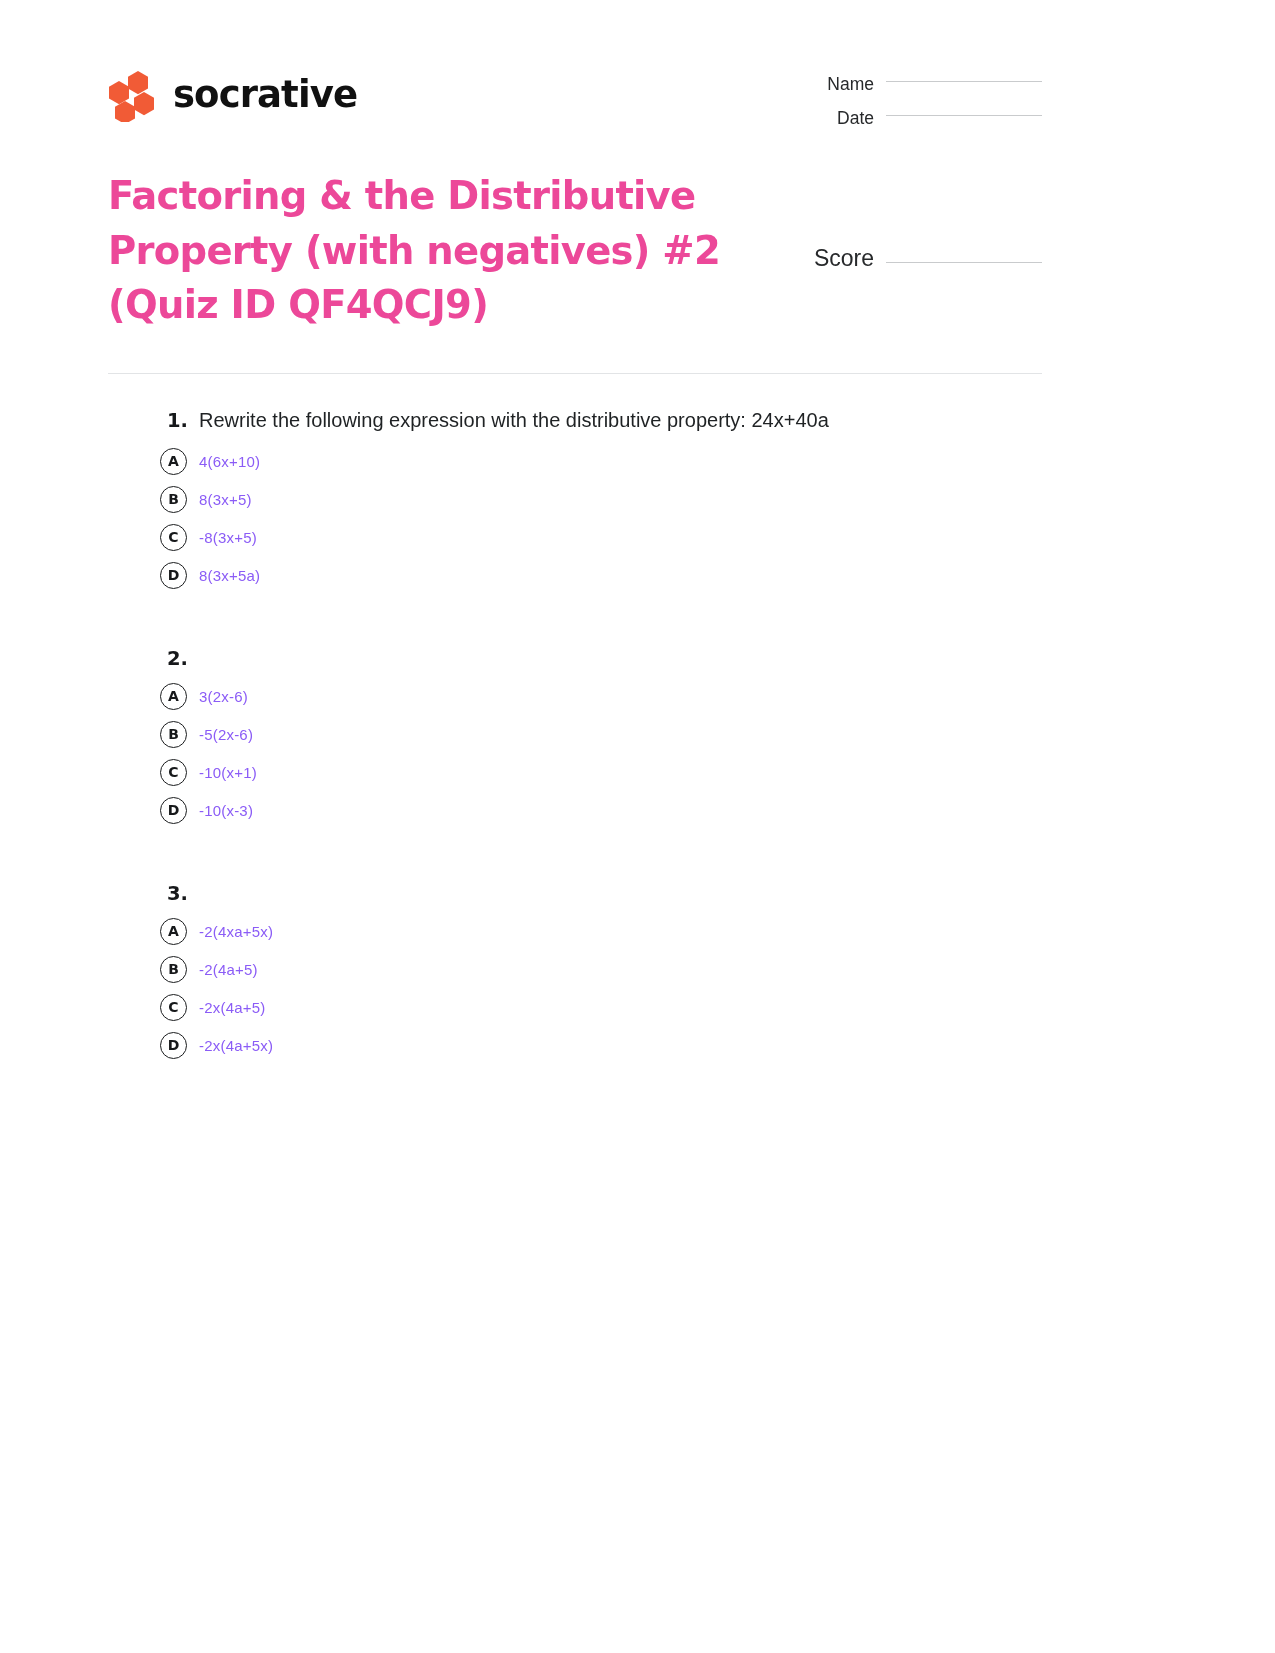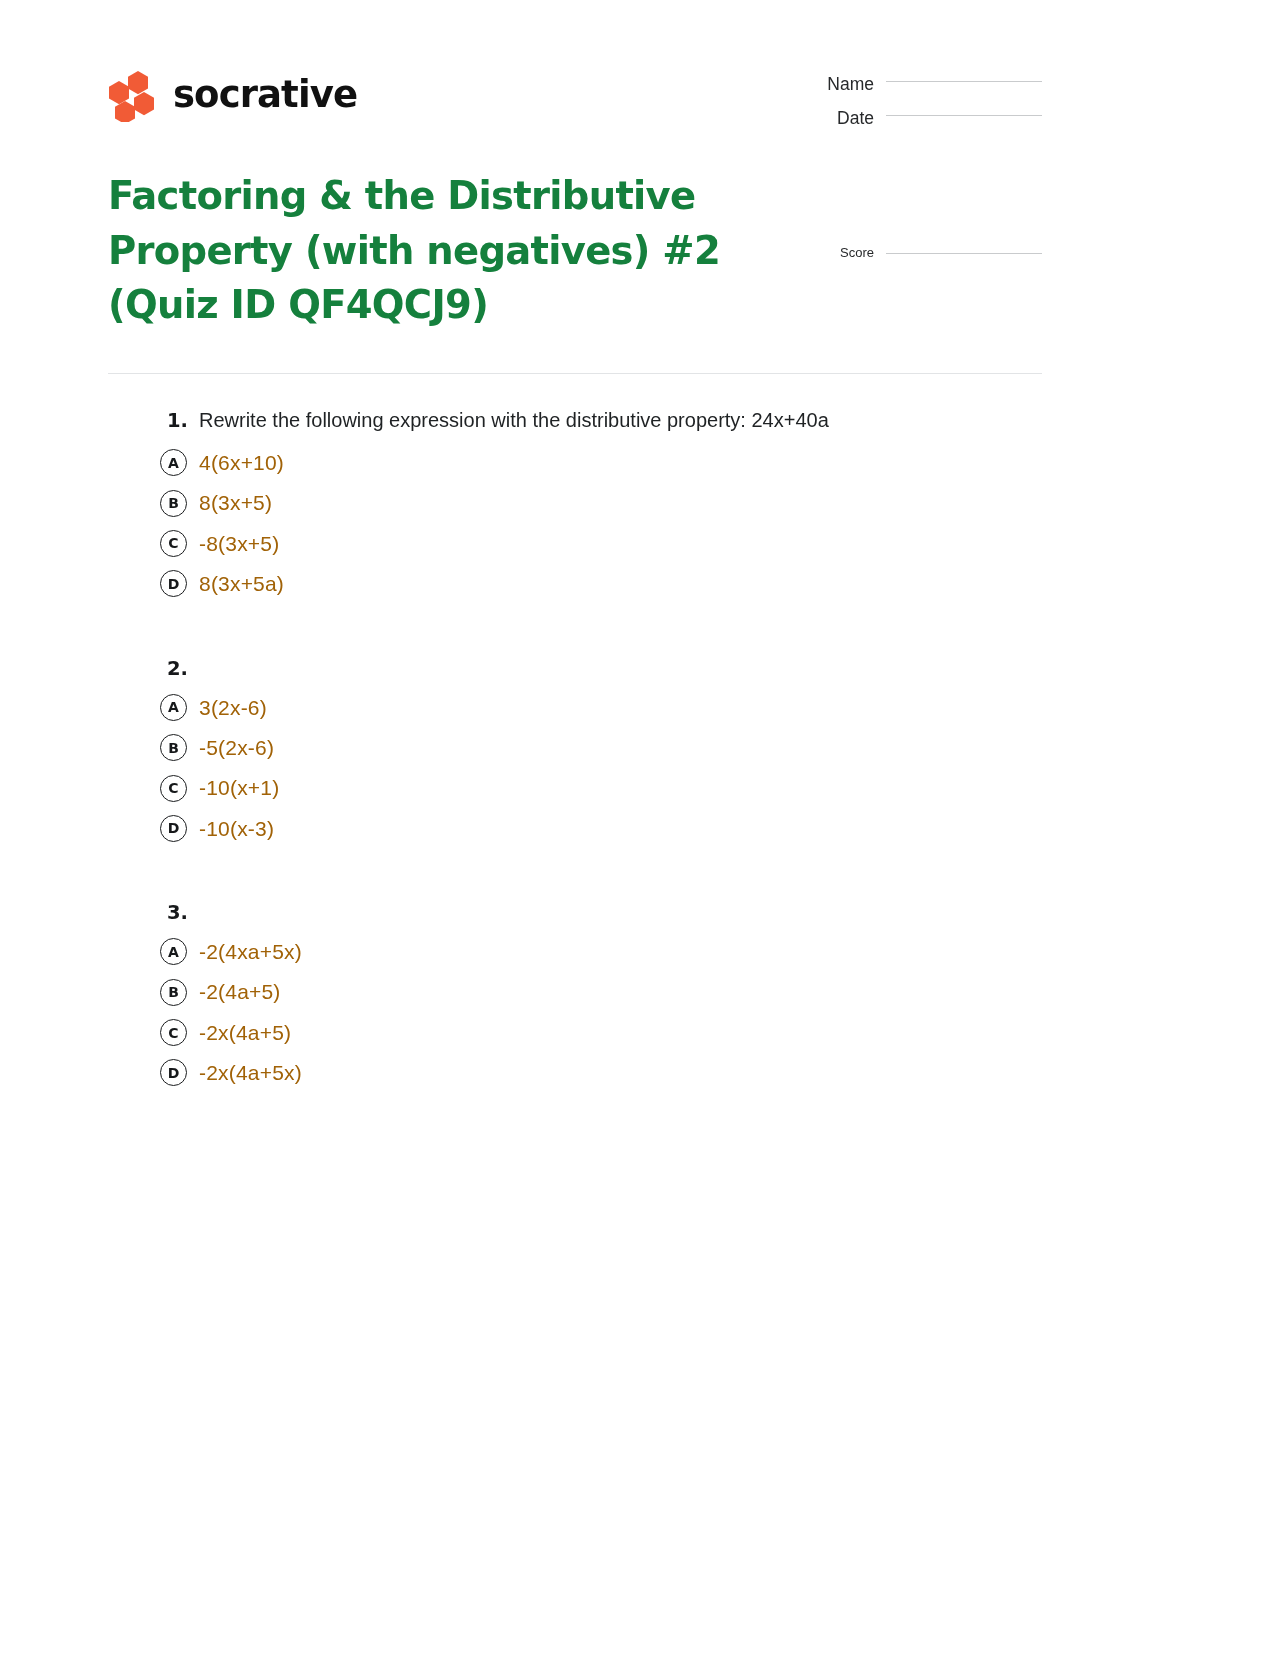--- a/index.html
+++ b/index.html
@@ -94,34 +94,34 @@
     display: flex;
     justify-content: space-between;
     align-items: flex-start;
   }
   .quiz-title {
     font-family: "DejaVu Sans", sans-serif;
     font-size: 38.5px;
     font-weight: 700;
     letter-spacing: -0.7px;
     line-height: 1.42;
-    color: #15803d;
+    color: #ec4899;
     max-width: 680px;
     margin: 0;
   }
   .score-wrap {
     width: 250px;
     margin-top: 76px;
     display: flex;
     align-items: baseline;
     justify-content: flex-end;
     gap: 12px;
   }
   .score-label {
-    font-size: 13px;
+    font-size: 23px;
     color: #27292b;
   }
   .score-line {
     width: 156px;
     height: 0;
     border-bottom: 1.5px solid #c9cbcd;
     display: inline-block;
     position: relative;
     top: -3px;
   }
@@ -184,22 +184,22 @@
     align-items: center;
     justify-content: center;
     font-family: "DejaVu Sans", sans-serif;
     font-size: 14px;
     font-weight: 700;
     color: #16181a;
     box-sizing: border-box;
     line-height: 1;
   }
   .opt-text {
-    font-size: 21px;
-    color: #a16207;
+    font-size: 15px;
+    color: #8b5cf6;
     line-height: 1.4;
     letter-spacing: 0.2px;
   }
 </style>
 </head>
 <body>
 
 <div class="page">
 
   <div class="header">

